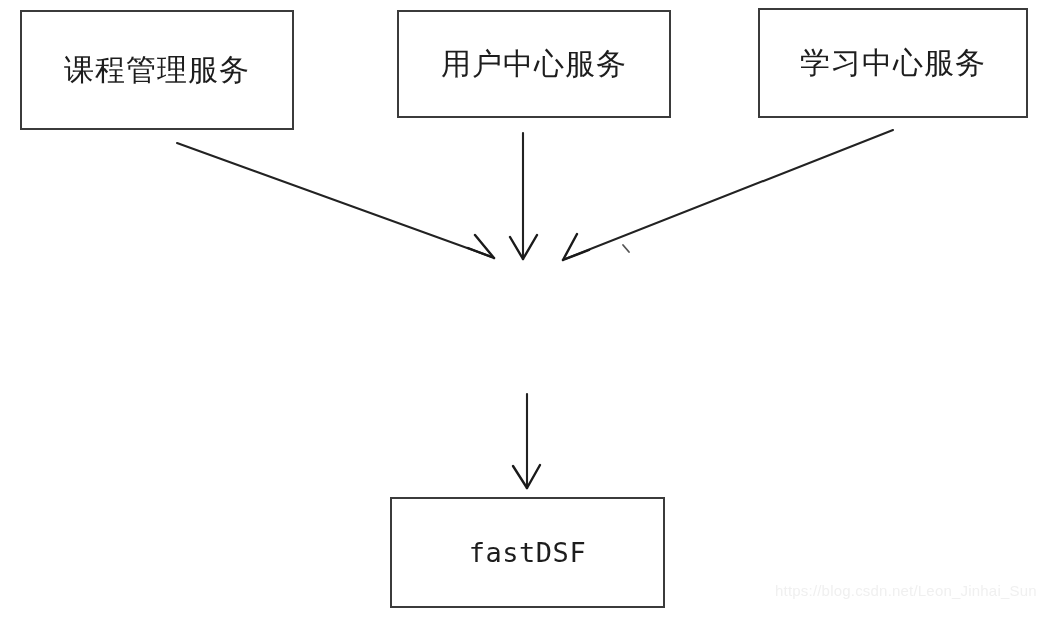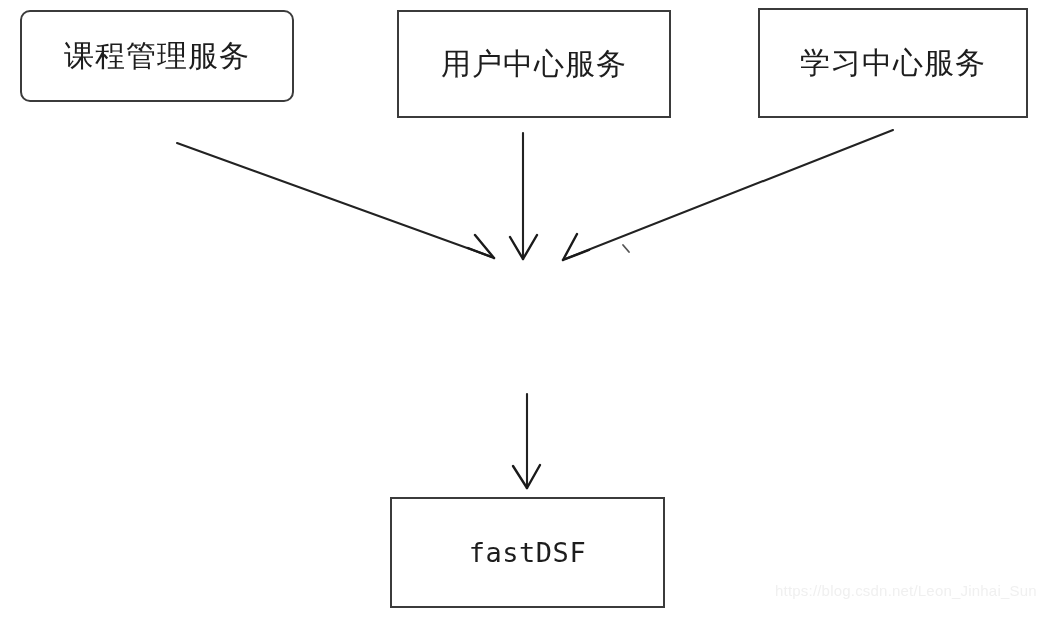--- a/index.html
+++ b/index.html
@@ -34,21 +34,21 @@
     letter-spacing: 1px;
     white-space: nowrap;
     color: #1d1d1d;
   }
   .node-label.mono {
     font-family: "DejaVu Sans Mono", "Liberation Mono", monospace;
     font-size: 27px;
     letter-spacing: 0.5px;
   }
   
-  #node-course   { left: 20px;  top: 10px;  width: 274px; height: 92px; border-radius: 10px; }
+  #node-course   { left: 20px;  top: 10px;  width: 274px; height: 120px; }
   #node-user     { left: 397px; top: 10px;  width: 274px; height: 108px; }
   #node-learning { left: 758px; top: 8px;   width: 270px; height: 110px; }
   #node-filesys  { left: 390px; top: 264px; width: 275px; height: 110px; }
   #node-fastdsf  { left: 390px; top: 497px; width: 275px; height: 111px; }
 
   #edges {
     position: absolute;
     left: 0;
     top: 0;
     width: 1051px;

